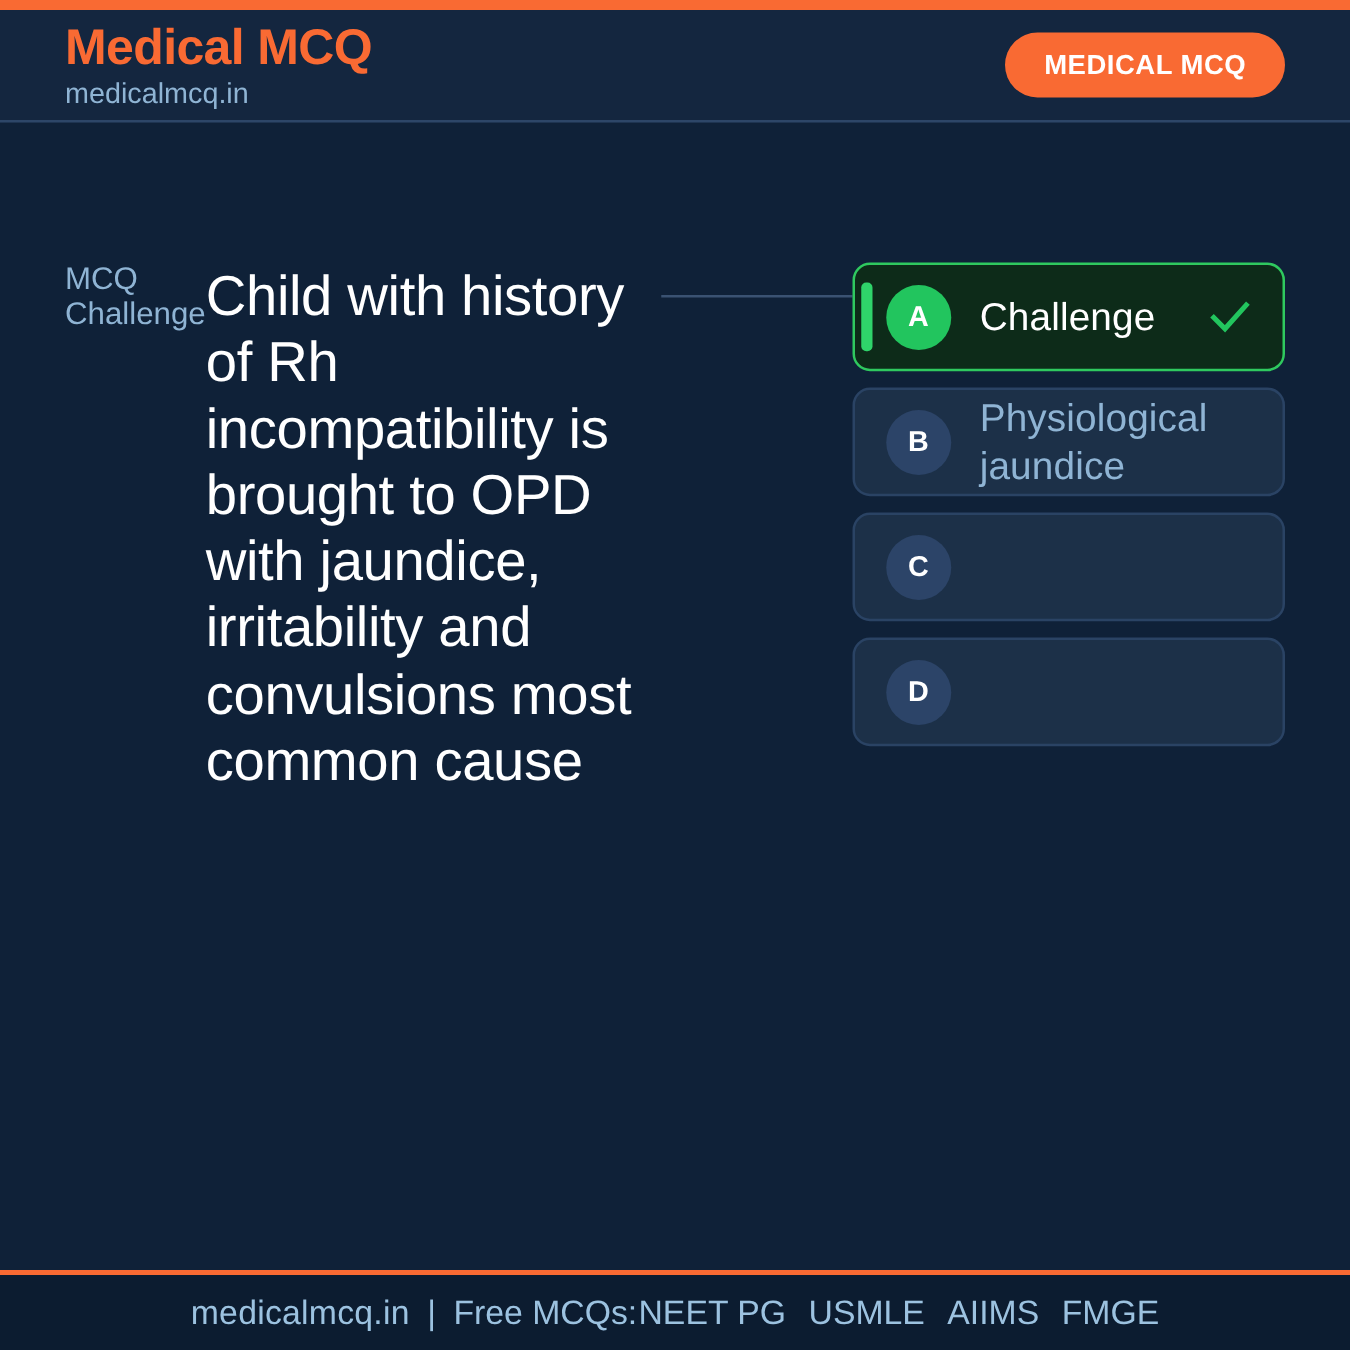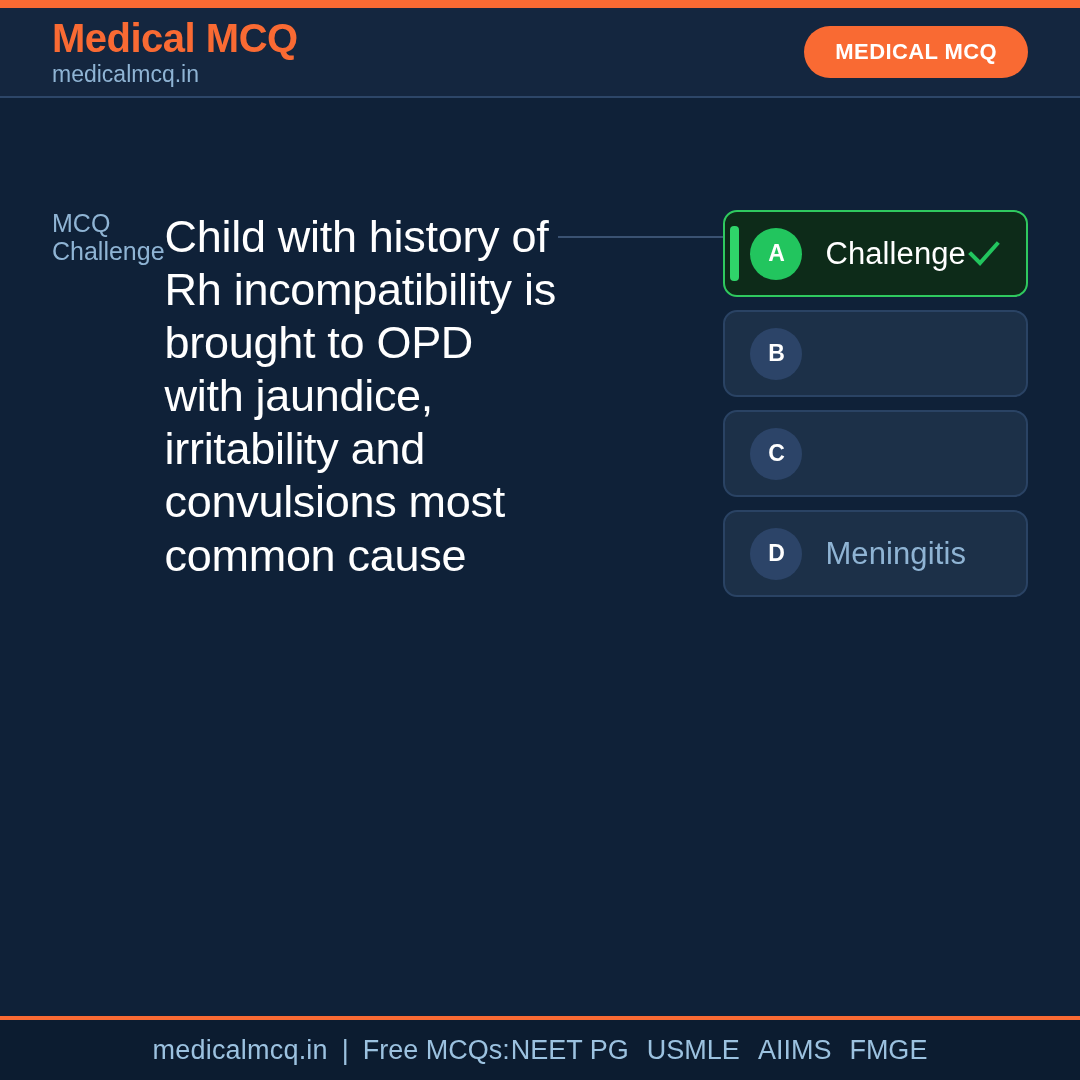--- a/index.html
+++ b/index.html
@@ -252,41 +252,41 @@
       <div class="check-mark">
         <svg viewBox="0 0 36 36" width="36" height="36" aria-hidden="true">
           <path d="M5 18 L14 27 L31 8" fill="none" stroke="#22c55e" stroke-width="4" stroke-linecap="square" stroke-linejoin="miter"></path>
         </svg>
       </div>
     </div>
 
     <div class="option">
 
       <div class="opt-badge">B</div>
+      <div class="opt-text">Physiological jaundice</div>
       <div class="check-mark">
         <svg viewBox="0 0 36 36" width="36" height="36" aria-hidden="true">
           <path d="M5 18 L14 27 L31 8" fill="none" stroke="#22c55e" stroke-width="4" stroke-linecap="square" stroke-linejoin="miter"></path>
         </svg>
       </div>
     </div>
 
     <div class="option">
 
       <div class="opt-badge">C</div>
       <div class="check-mark">
         <svg viewBox="0 0 36 36" width="36" height="36" aria-hidden="true">
           <path d="M5 18 L14 27 L31 8" fill="none" stroke="#22c55e" stroke-width="4" stroke-linecap="square" stroke-linejoin="miter"></path>
         </svg>
       </div>
     </div>
 
     <div class="option">
 
       <div class="opt-badge">D</div>
-      <div class="opt-text">Meningitis</div>
       <div class="check-mark">
         <svg viewBox="0 0 36 36" width="36" height="36" aria-hidden="true">
           <path d="M5 18 L14 27 L31 8" fill="none" stroke="#22c55e" stroke-width="4" stroke-linecap="square" stroke-linejoin="miter"></path>
         </svg>
       </div>
     </div>
 
   </div>
 </main>
 

